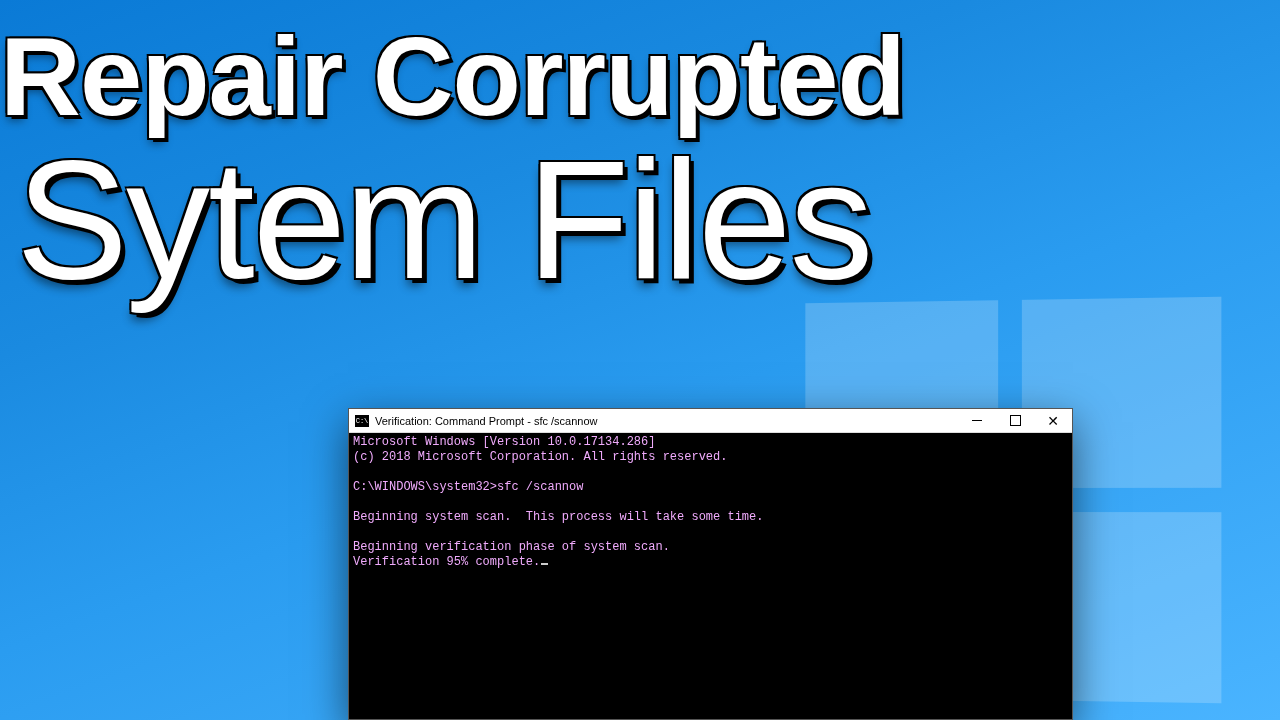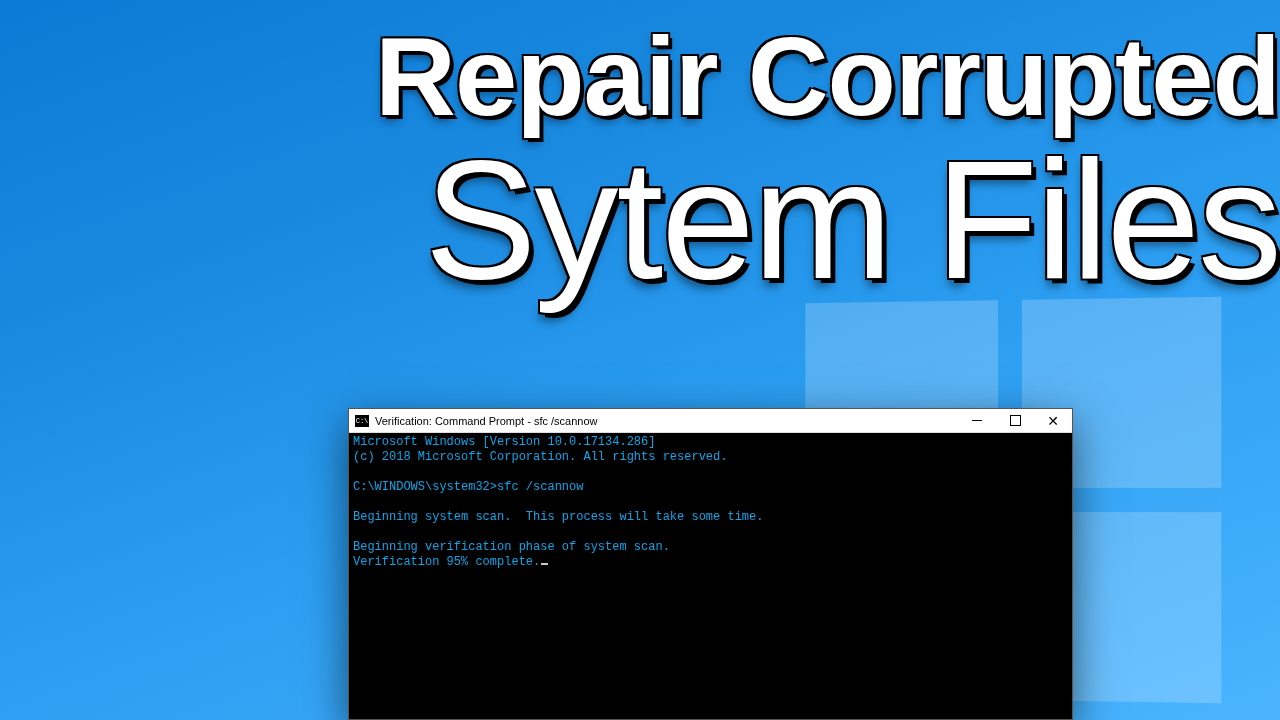--- a/index.html
+++ b/index.html
@@ -26,21 +26,21 @@
   }
   .winlogo div {
     background: rgba(255,255,255,0.5);
   }
   
   .headline {
     position: absolute;
     top: 18px;
     left: 0;
     width: 100%;
-    text-align: right;
+    text-align: left;
     color: #fff;
   }
   .headline .line1 {
     font-weight: 900;
     font-size: 112px;
     line-height: 1.05;
     letter-spacing: -1px;
     text-shadow: 4px 4px 0 #000, -2px -2px 0 #000, 2px -2px 0 #000, -2px 2px 0 #000, 0 6px 8px rgba(0,0,0,.4);
   }
   .headline .line2 {
@@ -99,21 +99,21 @@
     justify-content: center;
     font-size: 12px;
     color: #000;
   }
   .cmd-btn.min::before { content: ""; display:block; width:10px; height:1px; background:#000; }
   .cmd-btn.max::before { content: ""; display:block; width:9px; height:9px; border:1px solid #000; }
   .cmd-btn.close { font-family: Arial; font-size:14px; line-height:1; }
   .cmd-body {
     flex: 1;
     background: #000;
-    color: #0ea5e9;
+    color: #f0abfc;
     font-family: "Consolas","Courier New",monospace;
     font-size: 12px;
     line-height: 15px;
     padding: 2px 4px;
     white-space: pre;
     overflow: hidden;
   }
   .cursor {
     display: inline-block;
     width: 7px;

